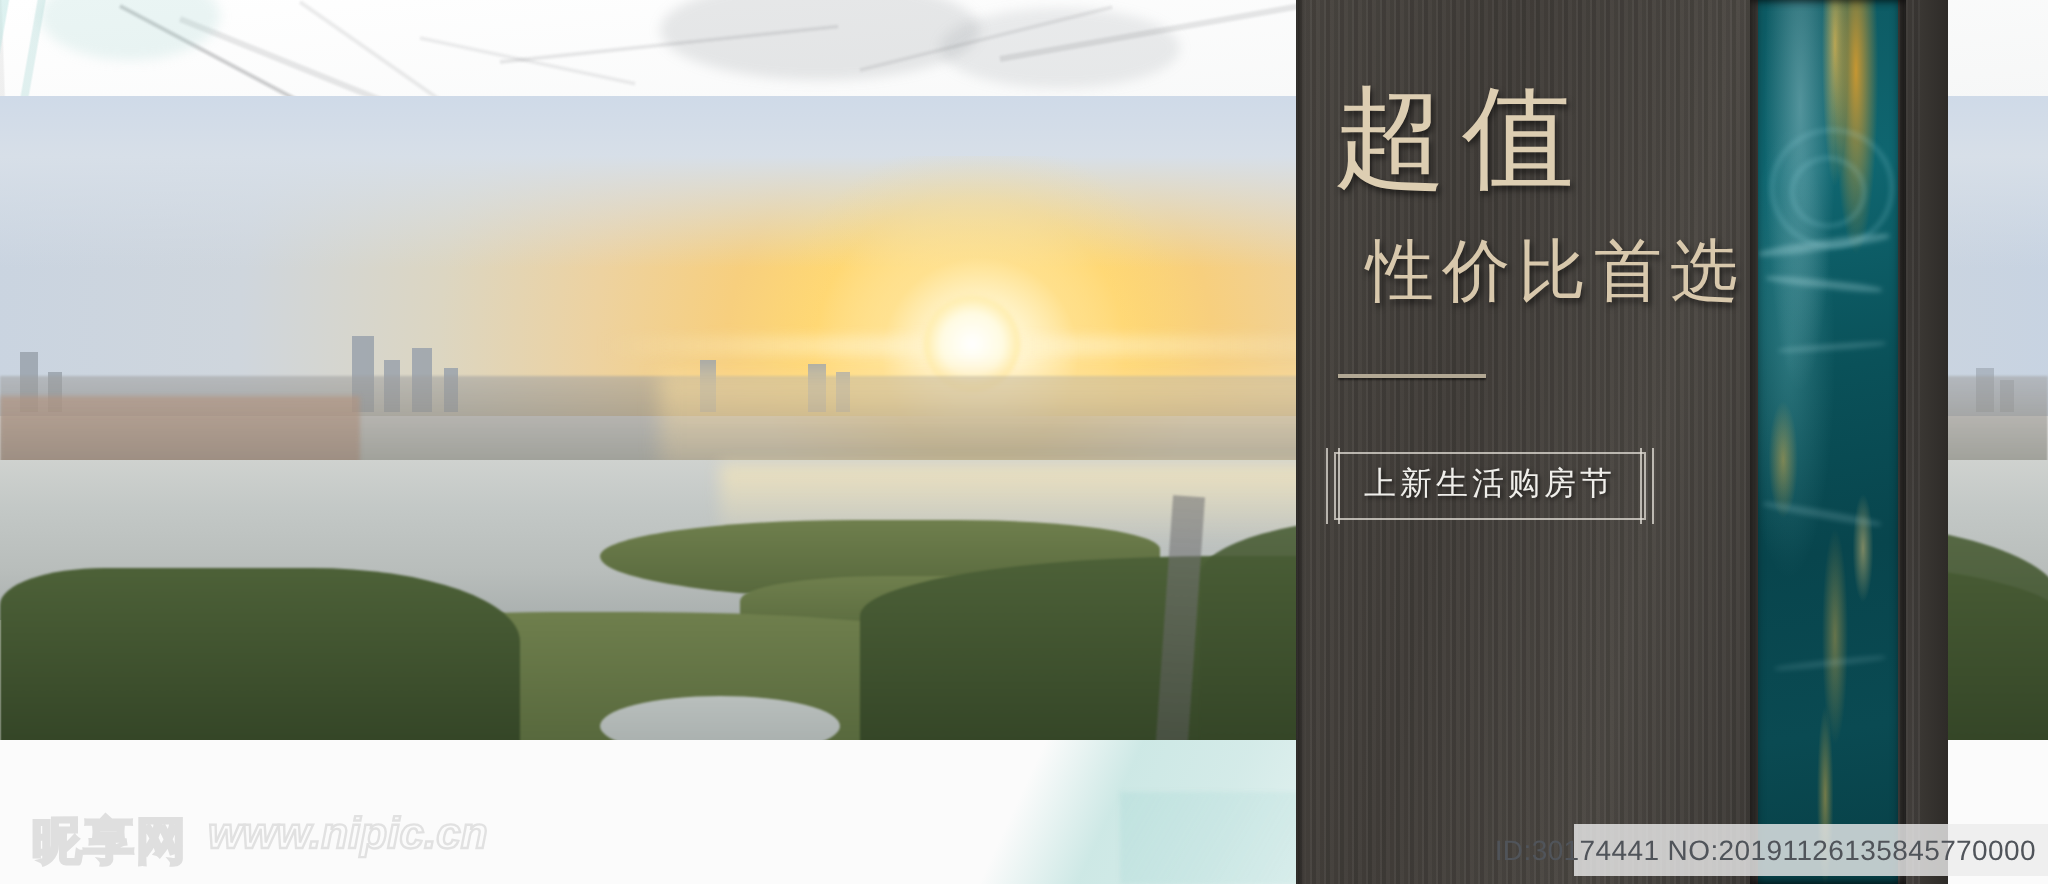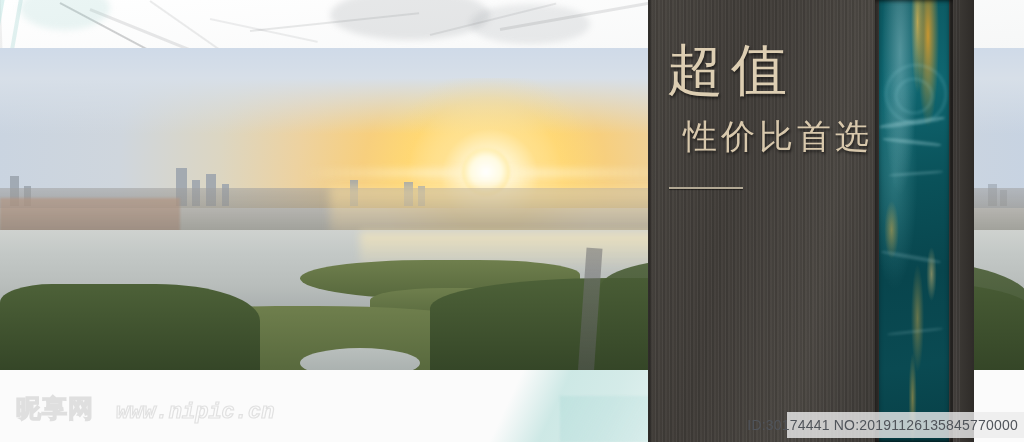--- a/index.html
+++ b/index.html
@@ -256,38 +256,37 @@
   }
   .id-text{
     font-size:14px;color:#50545a;letter-spacing:.2px;
     font-family:"Liberation Sans","DejaVu Sans",sans-serif;
     white-space:nowrap;
     text-align:right;
   }
 
   
   .watermark{
-    position:absolute;left:16px;top:392px;
-    display:flex;align-items:flex-end;gap:10px;
+    position:absolute;left:16px;top:404px;
+    display:flex;align-items:flex-start;gap:10px;
     opacity:.55;
   }
   .wm-logo{
     font-size:25px;letter-spacing:1px;
     color:transparent;
     -webkit-text-stroke:1.4px #c9c9c9;
     font-family:"DejaVu Sans","Liberation Sans",sans-serif;
     font-weight:700;
   }
   .wm-url{
     font-size:22px;
     color:transparent;
     -webkit-text-stroke:1.2px #cdcdcd;
     font-style:italic;font-weight:700;
-    font-family:Liberation Mono, monospace;
-    margin-left:12px;
+    font-family:Liberation Sans, sans-serif;
   }
 </style>
 </head>
 <body>
 
 <div class="banner">
 
   <div class="paper-base"></div>
 
   <div class="top-marble">
@@ -360,20 +359,25 @@
     <div class="marble-vein" style="left:2px;top:255px;width:60px;height:4px;transform:rotate(10deg);opacity:.6;"></div>
     <div class="marble-vein" style="left:8px;top:330px;width:56px;height:3px;transform:rotate(-6deg);opacity:.5;"></div>
   </div>
   <div class="marble-frame"></div>
 
   <div class="panel-text">
     <div class="title-main">超值</div>
     <div class="title-sub">性价比首选</div>
     <div class="divider"></div>
 
+    <div class="badge">
+      <div class="badge-cap l"></div>
+      <div class="badge-cap r"></div>
+      <span class="badge-text">上新生活购房节</span>
+    </div>
 
   </div>
 
   <div class="id-bar">
     <span class="id-text">ID:30174441 NO:20191126135845770000</span>
   </div>
 
   <div class="watermark">
     <span class="wm-logo">昵享网</span>
     <span class="wm-url">www.nipic.cn</span>

